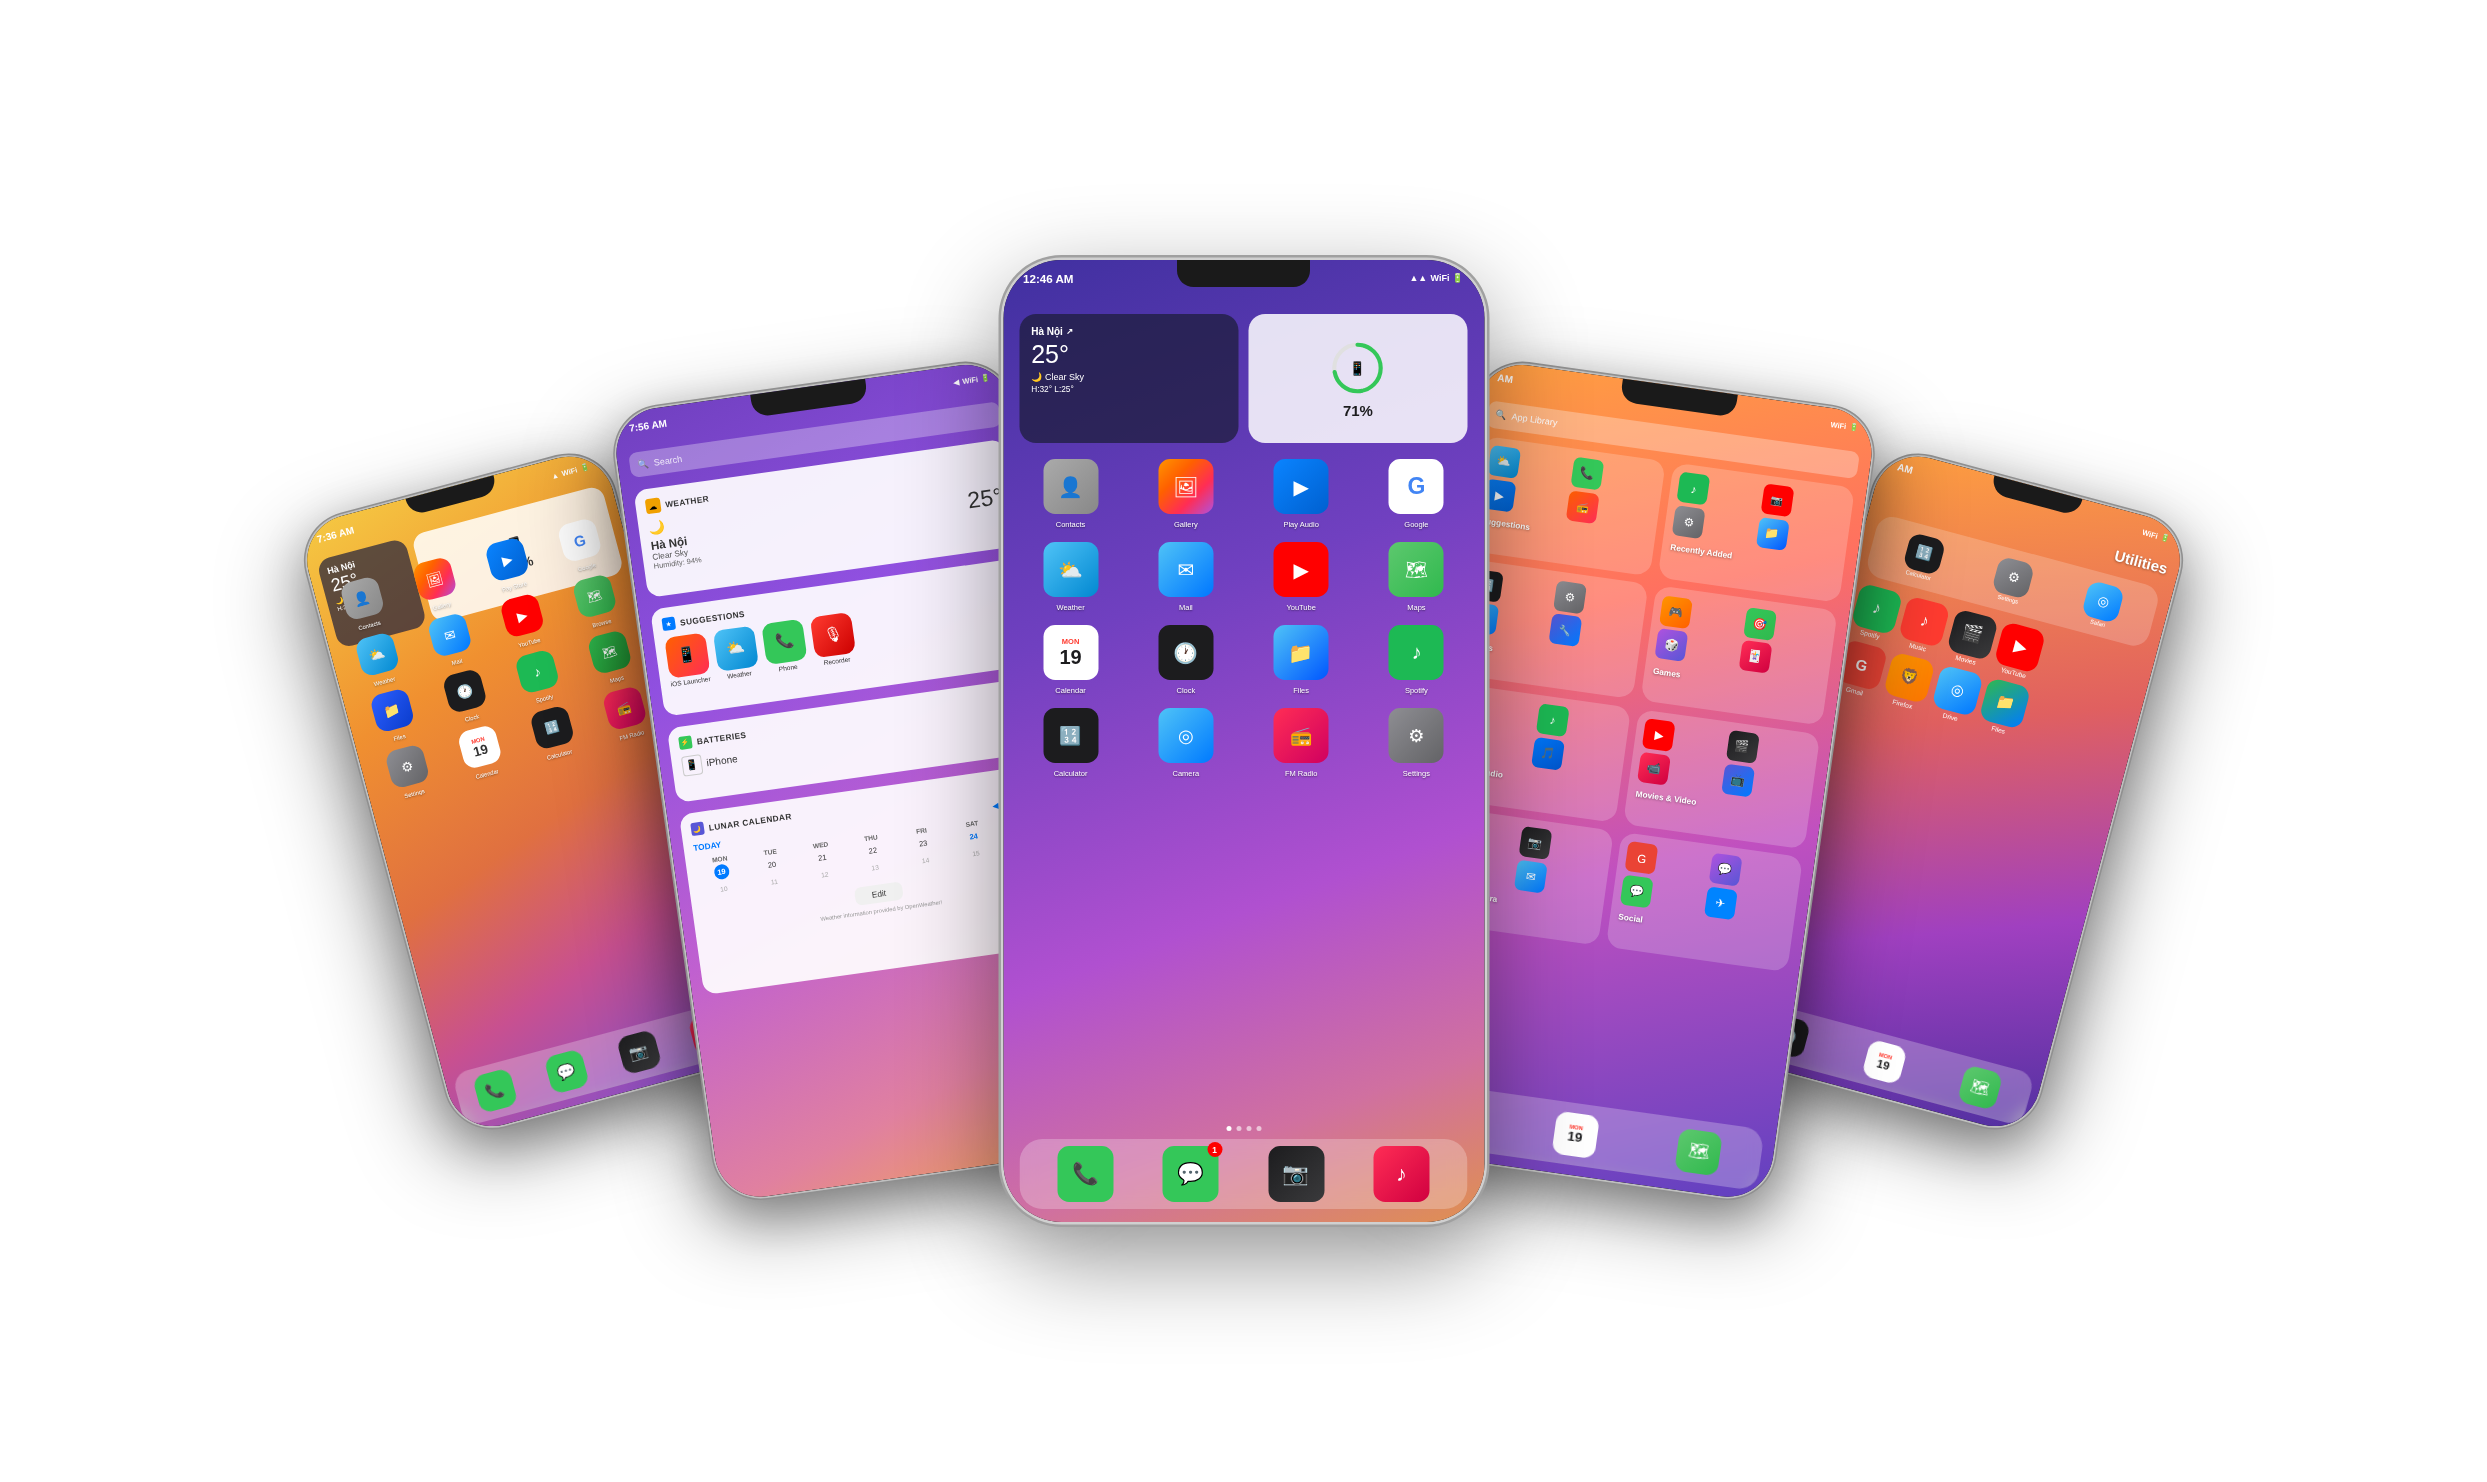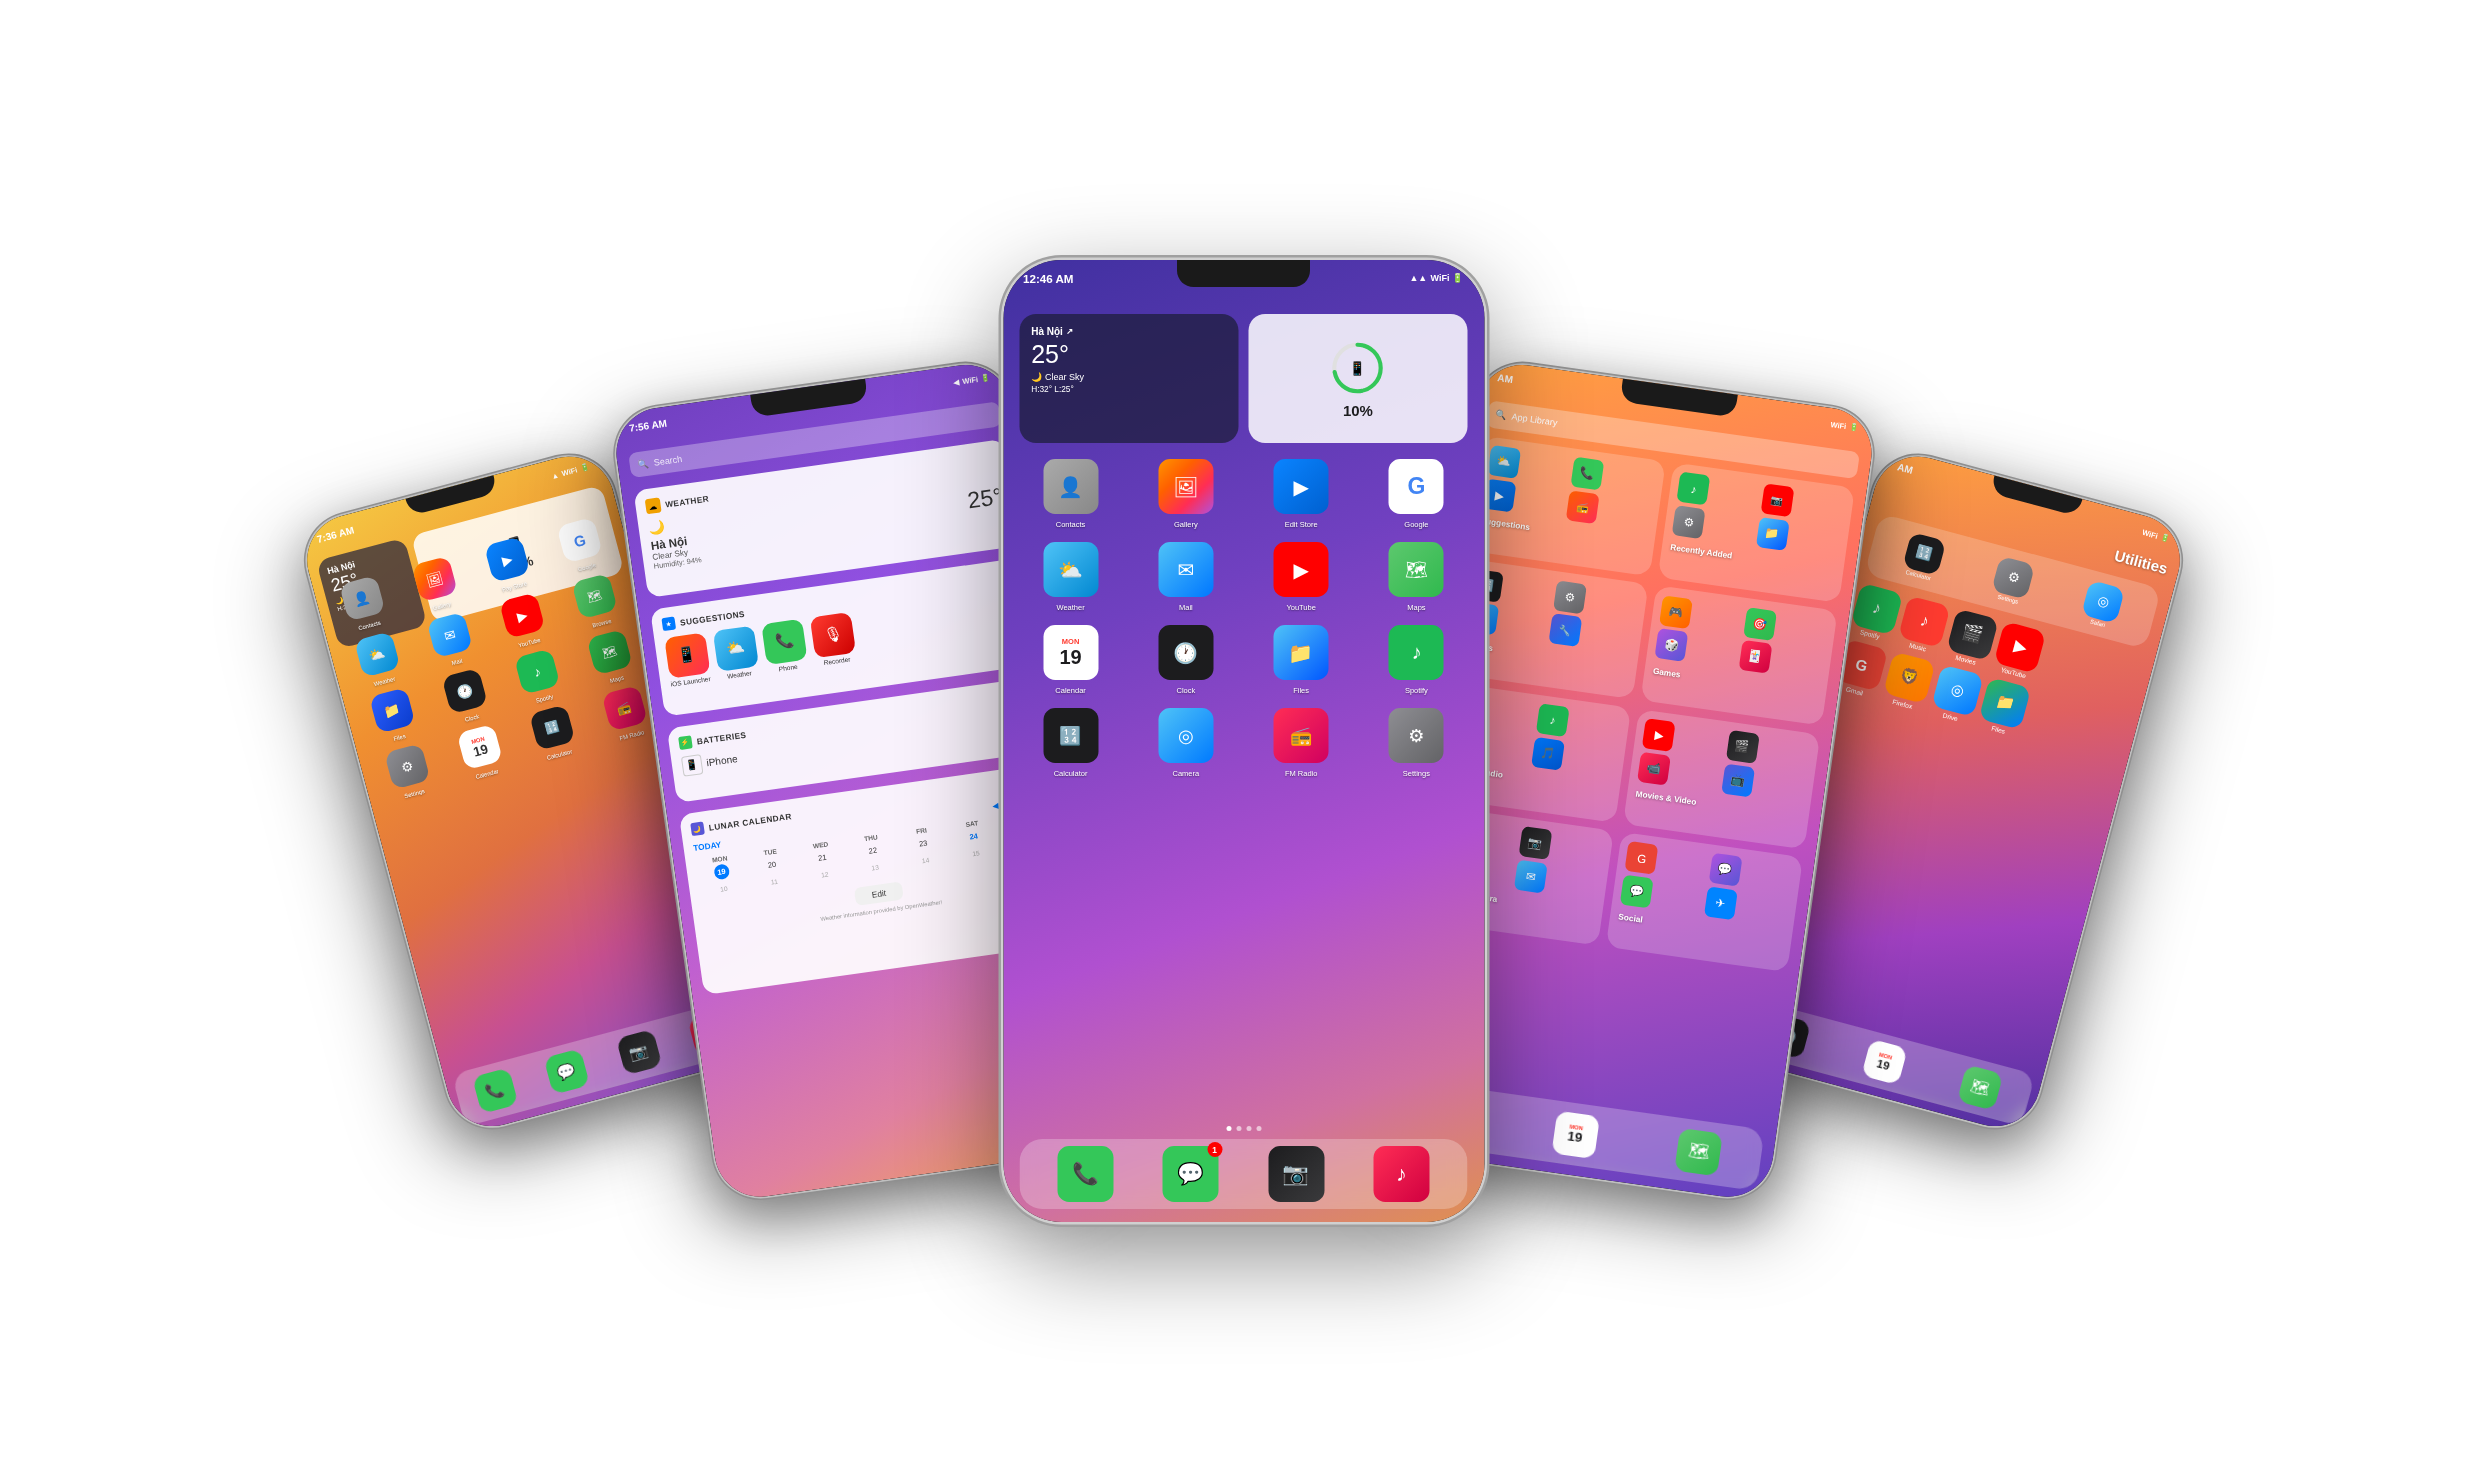--- a/index.html
+++ b/index.html
@@ -680,37 +680,37 @@
         </div>
 
         <div class="battery-widget-center">
           <div style="position:relative;width:58px;height:58px;">
             <svg width="58" height="58" viewBox="0 0 70 70">
               <circle cx="35" cy="35" r="28" fill="none" stroke="#e0e0e0" stroke-width="5"></circle>
               <circle cx="35" cy="35" r="28" fill="none" stroke="#34c759" stroke-width="5" stroke-dasharray="126 176" stroke-linecap="round" style="transform:rotate(-90deg);transform-origin:35px 35px;"></circle>
             </svg>
             <div style="position:absolute;top:50%;left:50%;transform:translate(-50%,-50%);font-size:13.3px;">📱</div>
           </div>
-          <div style="font-size:15px;font-weight:700;color:#1c1c1e;margin-top:5px;">10%</div>
+          <div style="font-size:15px;font-weight:700;color:#1c1c1e;margin-top:5px;">71%</div>
         </div>
       </div>
 
       <div class="apps-grid">
 
         <div class="app-cell">
           <div class="app-icon ic-contacts" style="width:55px;height:55px;font-size:20px;">👤</div>
           <div class="app-icon-label">Contacts</div>
         </div>
         <div class="app-cell">
           <div class="app-icon ic-gallery" style="width:55px;height:55px;font-size:20px;">🖼</div>
           <div class="app-icon-label">Gallery</div>
         </div>
         <div class="app-cell">
           <div class="app-icon ic-appstore" style="width:55px;height:55px;font-size:20px;">▶</div>
-          <div class="app-icon-label">Edit Store</div>
+          <div class="app-icon-label">Play Audio</div>
         </div>
         <div class="app-cell">
           <div class="app-icon" style="width:55px;height:55px;background:white;display:flex;align-items:center;justify-content:center;font-size:23px;font-weight:700;color:#4285f4;">G</div>
           <div class="app-icon-label">Google</div>
         </div>
 
         <div class="app-cell">
           <div class="app-icon ic-weather" style="width:55px;height:55px;font-size:20px;">⛅</div>
           <div class="app-icon-label">Weather</div>
         </div>

